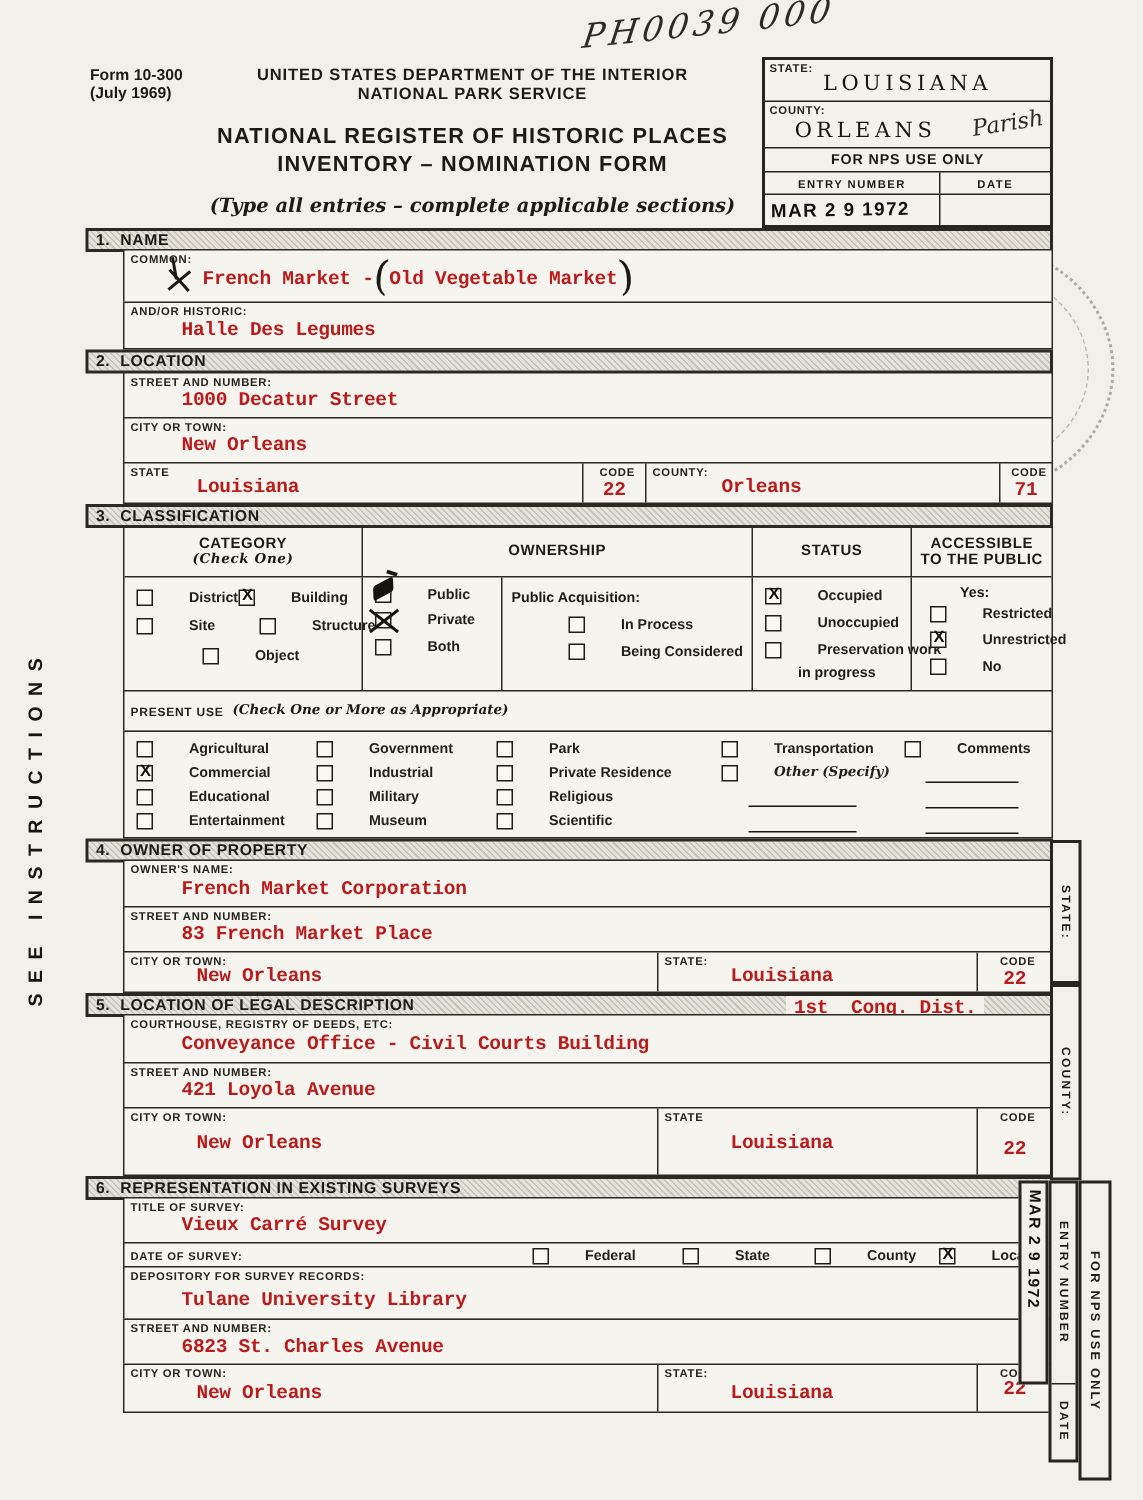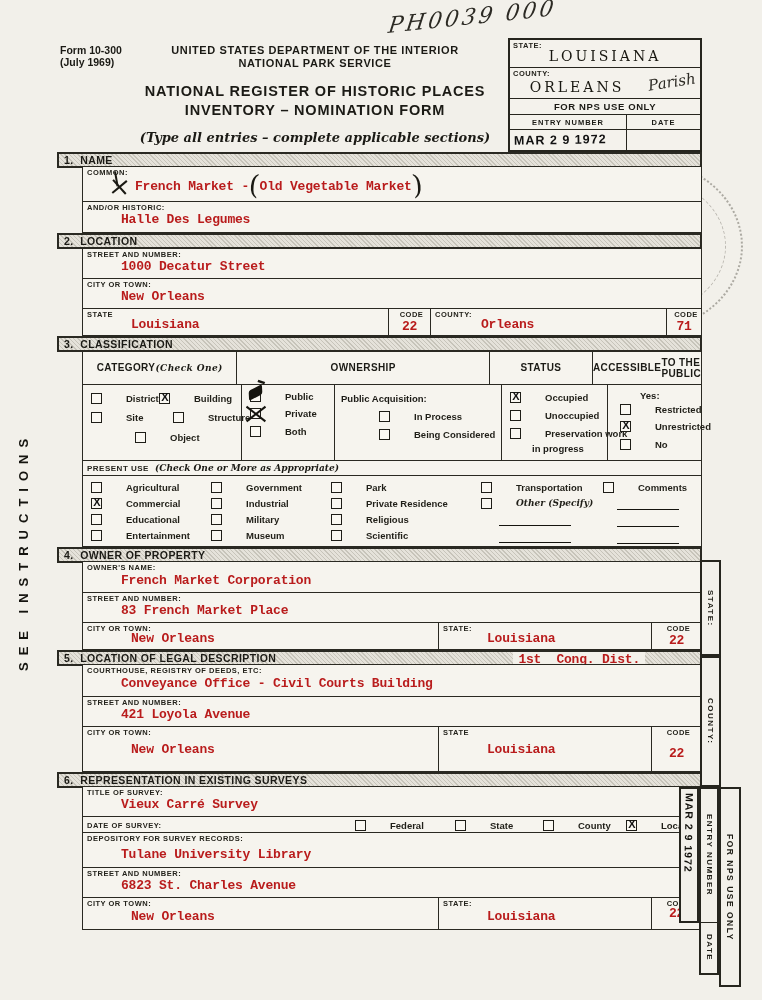--- a/index.html
+++ b/index.html
@@ -46,32 +46,32 @@
   .ckitem{position:absolute;display:flex;align-items:center;gap:24px;font-size:9.5px;font-weight:bold;color:#201f18;white-space:nowrap}
   .scrib{position:absolute;left:-3px;top:-4px;width:15px;height:9px;background:#15140e;border-radius:2px;transform:rotate(-28deg) skewX(-25deg)}
   .scrib:after{content:"";position:absolute;right:-4px;top:-3px;width:9px;height:2px;background:#15140e;transform:rotate(35deg)}
   .xa,.xb{position:absolute;left:-7px;top:4px;width:24px;height:1.8px;background:#15140e}
   .xa{transform:rotate(38deg)}.xb{transform:rotate(-38deg)}
   .blank{display:inline-block;width:72px;border-bottom:1.7px solid #15140e;height:12px}
 
   
   .cls{margin-left:25px;width:620px;border:1.8px solid #2a2922;margin-top:-1.8px;background:#f6f4ee}
   .clshead{display:flex;height:34px;border-bottom:1.8px solid #2a2922}
-  .clshead>div{display:flex;align-items:center;justify-content:center;font-size:10px;font-weight:bold;letter-spacing:.4px}
+  .clshead>div{display:flex;flex-direction:column;align-items:center;justify-content:center;font-size:10px;font-weight:bold;letter-spacing:.4px}
   .clsbody{display:flex;height:76px}
   .c-cat{width:158px}
   .c-own{width:260px;border-left:1.8px solid #2a2922}
   .c-sta{width:106px;border-left:1.8px solid #2a2922}
   .c-acc{flex:1;border-left:1.8px solid #2a2922}
   .clsbody>div{position:relative}
   .ownsplit{display:flex;height:100%}
   .ownL{width:92px;position:relative}
   .ownR{flex:1;position:relative;border-left:1.8px solid #2a2922}
   .ital{font-family:"DejaVu Serif",serif;font-style:italic;font-weight:bold;font-size:9px}
-  .pu-bar{position:relative;margin-left:25px;width:620px;border:1.8px solid #2a2922;margin-top:-1.8px;height:16px;background:#f6f4ee;display:flex;align-items:center;gap:6px;padding-left:4px}
+  .pu-bar{position:relative;margin-left:25px;width:620px;border:1.8px solid #2a2922;margin-top:-1.8px;height:28px;background:#f6f4ee;display:flex;align-items:center;gap:6px;padding-left:4px}
   .pu-grid{position:relative;margin-left:25px;width:620px;border:1.8px solid #2a2922;margin-top:-1.8px;height:72px;background:#f6f4ee}
   .pu-col{position:absolute;top:6px;display:flex;flex-direction:column;gap:5px}
   .pu-col .ckitem{position:static}
 
   
   .strip{position:absolute;border:2px solid #26251e;background:#f2f0ea;display:flex;align-items:center;justify-content:center}
   .vtxt{writing-mode:vertical-rl;font-size:8px;font-weight:bold;letter-spacing:1.5px;color:#1d1c15;white-space:nowrap}
   .vstamp{writing-mode:vertical-rl;font-weight:900;font-size:10.5px;letter-spacing:1px;color:#100f0a;transform:rotate(1deg)}
 
   
@@ -407,21 +407,21 @@
         <span class="val tw" style="left:48px;bottom:3px">Louisiana</span>
       </div>
       <div class="cell" style="flex:1">
         <span class="lbl codelbl">CODE</span>
         <span class="tw codeval" style="bottom:1px">22</span>
       </div>
     </div>
 
     <div class="sec-h">
       <span>5.  LOCATION OF LEGAL DESCRIPTION</span>
-      <span class="tw" style="position:absolute;right:55px;top:0;background:#f3f1ea;padding:0 5px">1st  Cong. Dist.</span>
+      <span class="tw" style="position:absolute;right:44px;top:0;background:#f3f1ea;padding:0 5px">1st  Cong. Dist.</span>
     </div>
     <div class="row" style="height:33px">
       <span class="lbl">COURTHOUSE, REGISTRY OF DEEDS, ETC:</span>
       <span class="val tw">Conveyance Office - Civil Courts Building</span>
     </div>
     <div class="row" style="height:32px">
       <span class="lbl">STREET AND NUMBER:</span>
       <span class="val tw">421 Loyola Avenue</span>
     </div>
     <div class="row cells" style="height:46px">

